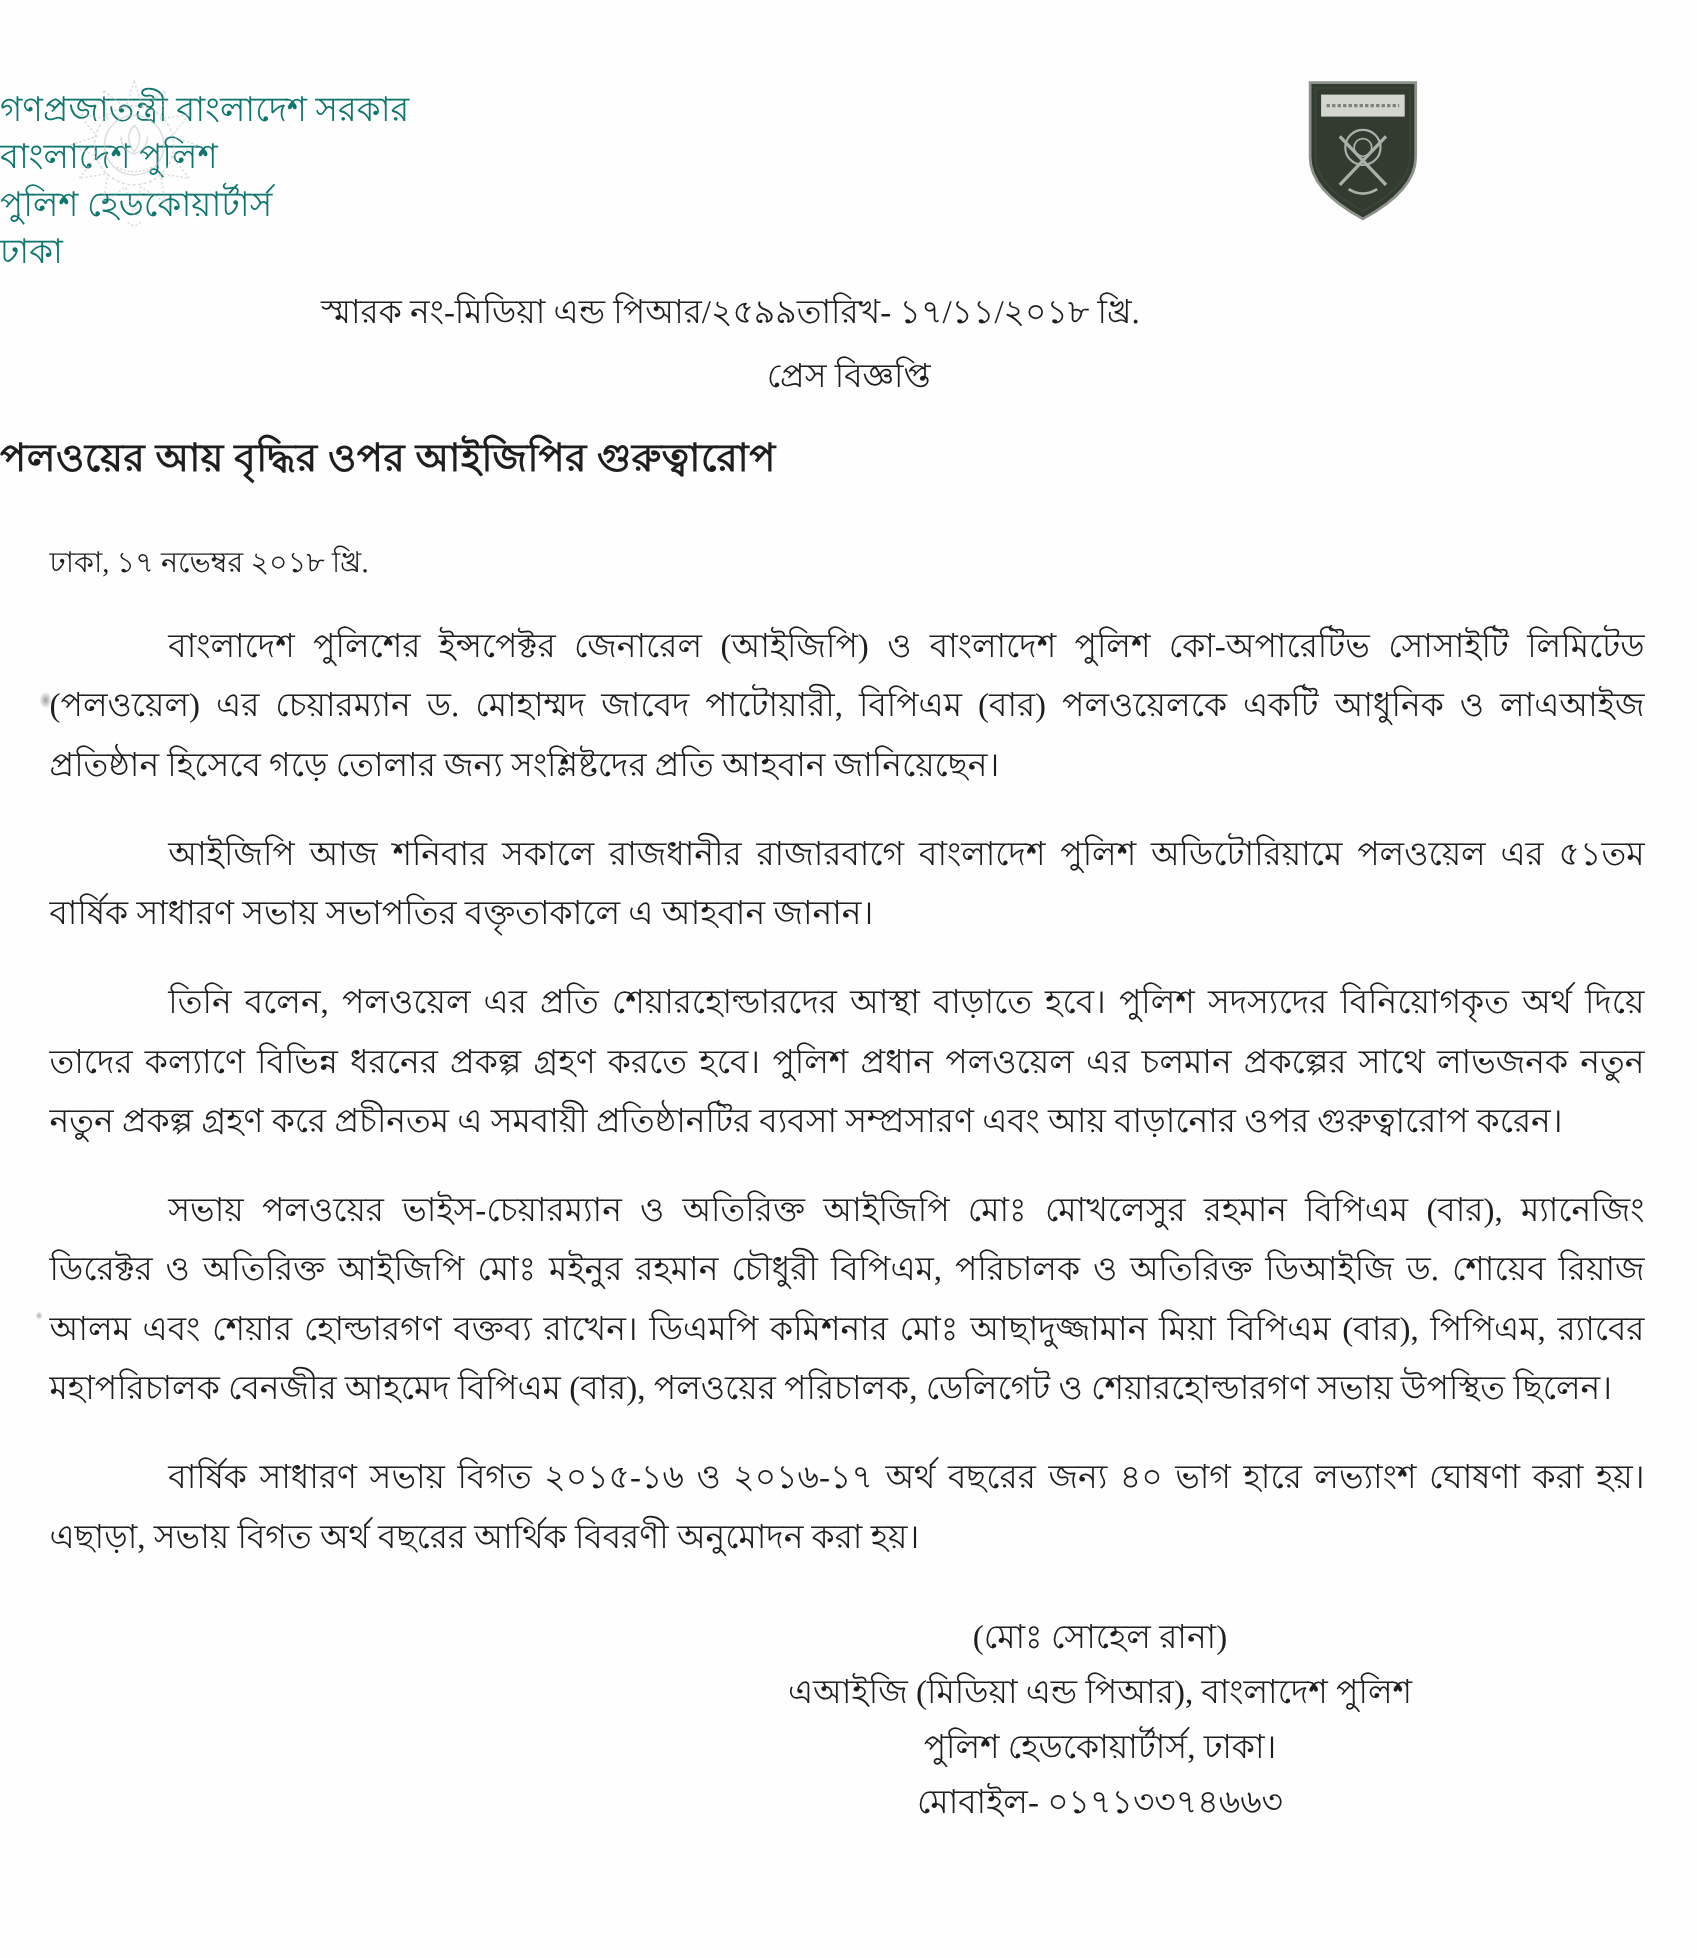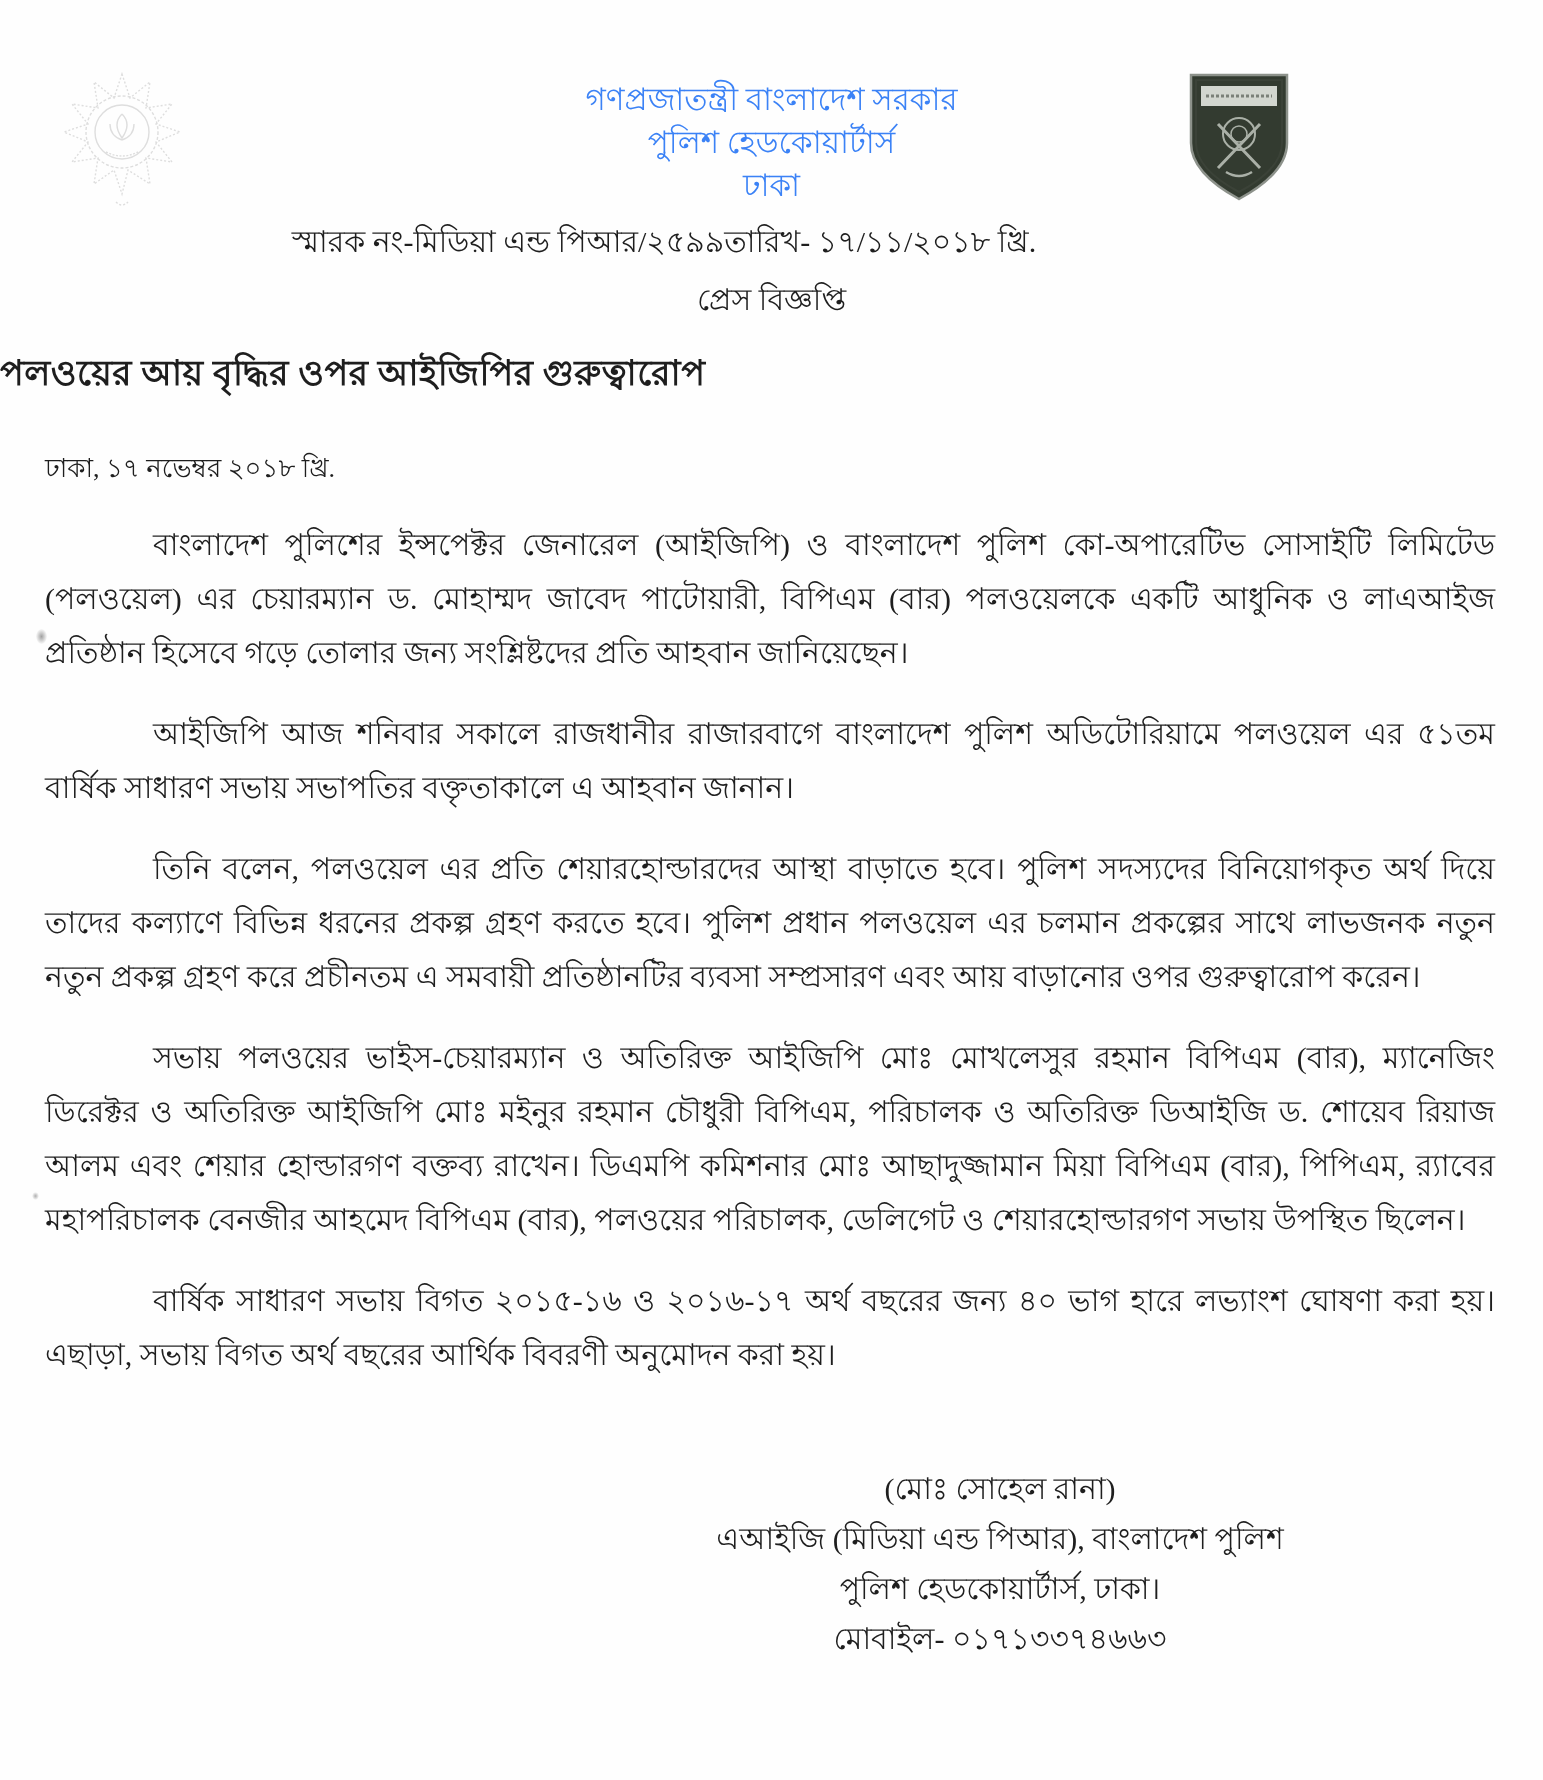--- a/index.html
+++ b/index.html
@@ -13,24 +13,24 @@
     position: relative;
     width: 1543px;
     min-height: 1780px;
     background: #fefefe;
     overflow: hidden;
   }
 
   
   .header {
     padding-top: 78px;
-    text-align: center;
+    text-align: left;
     font-size: 31px;
     line-height: 43px;
-    color: #3b82f6;
+    color: #0f766e;
   }
 
   
   .seal {
     position: absolute;
     left: 58px;
     top: 68px;
     width: 128px;
     height: 150px;
     opacity: 0.55;
@@ -145,20 +145,21 @@
     <rect x="13" y="14" width="76" height="20" fill="#d2d6cf"></rect>
     <line x1="18" y1="24" x2="84" y2="24" stroke="#7b8078" stroke-width="3" stroke-dasharray="3 2"></line>
     <circle cx="51" cy="62" r="16" fill="none" stroke="#aab0a7" stroke-width="2"></circle>
     <circle cx="51" cy="62" r="8" fill="none" stroke="#aab0a7" stroke-width="1.5"></circle>
     <path d="M30 96 L72 52 M30 52 L72 96" stroke="#aab0a7" stroke-width="3"></path>
     <path d="M38 100 q13 8 26 0" stroke="#aab0a7" stroke-width="2.5" fill="none"></path>
   </svg>
 
   <div class="header">
     <div>গণপ্রজাতন্ত্রী বাংলাদেশ সরকার</div>
+    <div>বাংলাদেশ পুলিশ</div>
     <div>পুলিশ হেডকোয়ার্টার্স</div>
     <div>ঢাকা</div>
   </div>
 
   <div class="memo-row">
     <span class="memo-no">স্মারক নং-মিডিয়া এন্ড পিআর/২৫৯৯</span>
     <span class="memo-date">তারিখ- ১৭/১১/২০১৮ খ্রি.</span>
   </div>
 
   <div class="press-label">প্রেস বিজ্ঞপ্তি</div>

